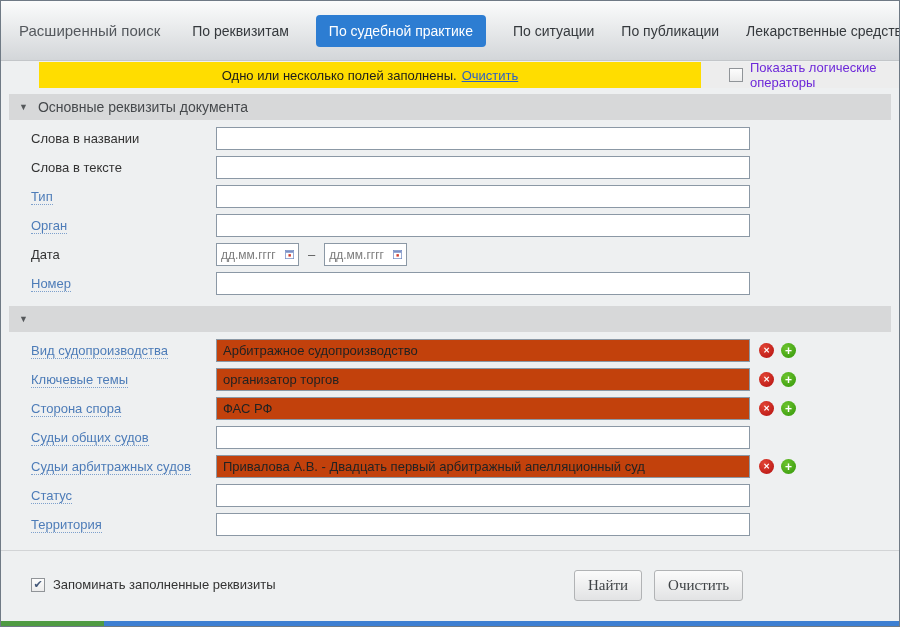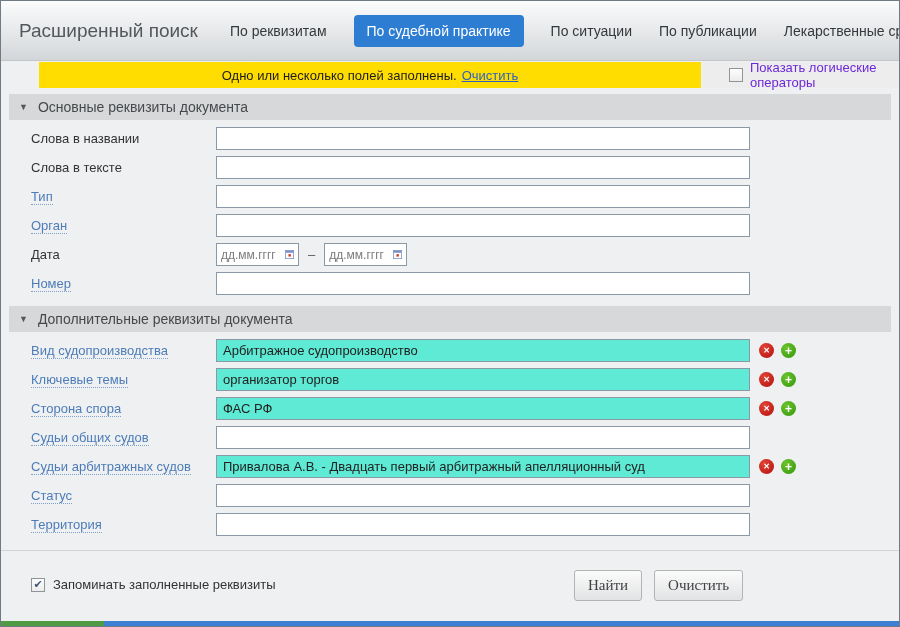--- a/index.html
+++ b/index.html
@@ -6,21 +6,21 @@
   body { font-family:"Liberation Sans", sans-serif; background:#fff; }
 
   .window { position:relative; width:900px; height:627px; background:#eef0f1;
             border:1px solid #6f7a85; overflow:hidden; }
 
   
   .header { position:absolute; top:0; left:0; right:0; height:60px;
             background:linear-gradient(#fbfcfc, #d3d6d9);
             border-bottom:1px solid #c3c6c9;
             display:flex; align-items:center; padding:0 18px; }
-  .title { font-size:19px; color:#54585d; margin-right:32px; white-space:nowrap; }
+  .title { font-size:15px; color:#54585d; margin-right:32px; white-space:nowrap; }
   .tabs { display:flex; align-items:center; gap:27px; }
   .tab { font-size:14px; color:#35393d; cursor:pointer; white-space:nowrap; }
   .tab.active { background:#2d7dd2; color:#fff; padding:8px 13px; border-radius:4px; }
 
   
   .notice-row { position:absolute; top:61px; left:0; right:0; height:26px; display:flex;padding-left:38px; }
   .notice-left { width:662px; background:#ffdd00; display:flex; align-items:center;
                  justify-content:center; gap:5px; font-size:13px; color:#1c1c1c; }
   .notice-left a { color:#2f62c0; text-decoration:underline; cursor:pointer; }
   .notice-right { flex:1; background:#ededed; display:flex; align-items:center;
@@ -38,21 +38,21 @@
                  display:flex; align-items:center; }
   .section-bar .tri { font-size:9px; color:#55585b; margin:0 10px; cursor:pointer; }
   .section-bar .sec-title { font-size:14px; color:#46494c; }
   .rows { margin-top:4px; }
   .row { display:flex; align-items:center; height:29px; padding-left:30px; }
   .lbl { width:185px; font-size:13px; color:#333; flex:0 0 auto; }
   .lbl .link { color:#4d7cb8; border-bottom:1px dotted #7da0cc; cursor:pointer; }
   input.txt { width:534px; height:23px; border:1px solid #8b98a5; background:#fff;
               font-family:"Liberation Sans",sans-serif; font-size:13px; color:#222;
               padding:0 6px; outline:none; }
-  input.txt.filled { background:#5eead4; }
+  input.txt.filled { background:#c2410c; }
   .row-icons { display:flex; align-items:center; gap:7px; margin-left:9px; }
   .ico { width:15px; height:15px; border-radius:50%; color:#fff; display:flex;
          align-items:center; justify-content:center; cursor:pointer; flex:0 0 auto; }
   .ico-del { background:radial-gradient(circle at 35% 30%, #e24434, #b31010);
              font-size:8px; font-weight:bold; }
   .ico-add { background:radial-gradient(circle at 35% 30%, #6cc32d, #33970a);
              font-size:12px; font-weight:bold; }
 
   
   .date-box { width:83px; height:23px; border:1px solid #8b98a5; background:#fff;
@@ -152,21 +152,20 @@
         </div>
       </div>
       <div class="row">
         <span class="lbl"><span class="link">Номер</span></span>
         <input class="txt" type="text" value="" style="">
       </div>
     </div>
 
     <div class="section-bar" style="margin-top:8px;">
       <span class="tri">▼</span>
-      <span class="sec-title">Дополнительные реквизиты документа</span>
     </div>
 
     <div class="rows">
       <div class="row">
         <span class="lbl"><span class="link">Вид судопроизводства</span></span>
         <input class="txt filled" type="text" value="Арбитражное судопроизводство" style="">
         <span class="row-icons">
           <span class="ico ico-del">✕</span>
           <span class="ico ico-add">+</span>
         </span>

